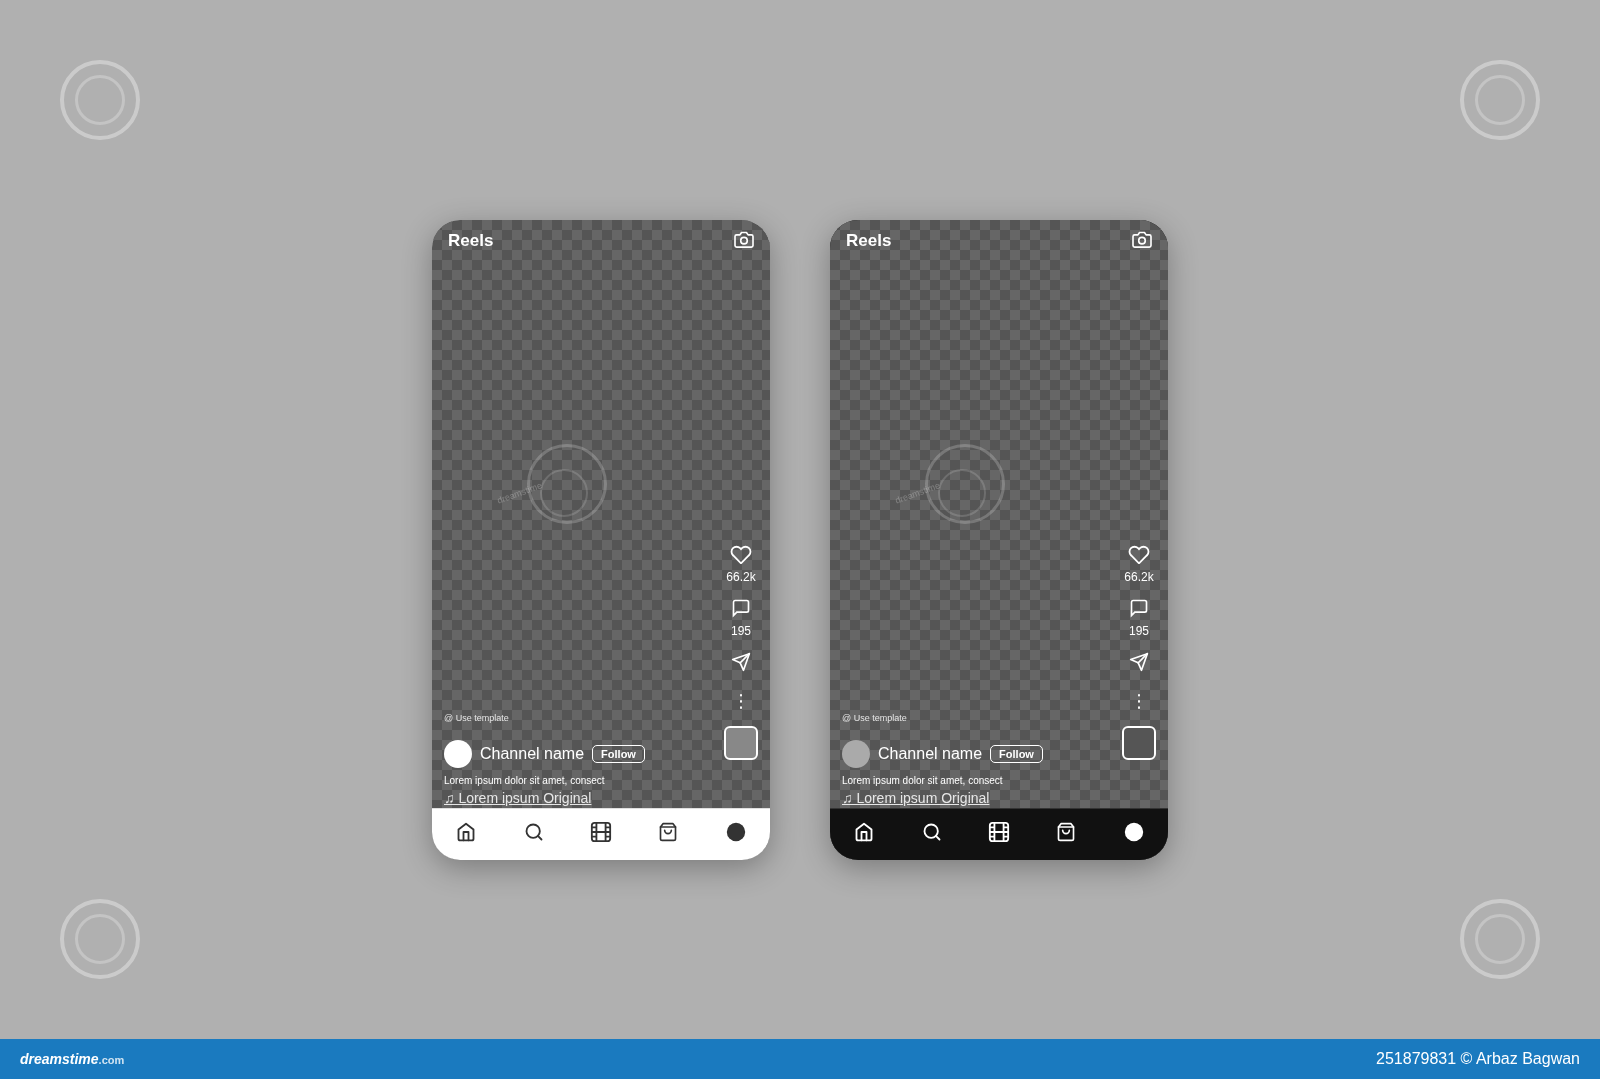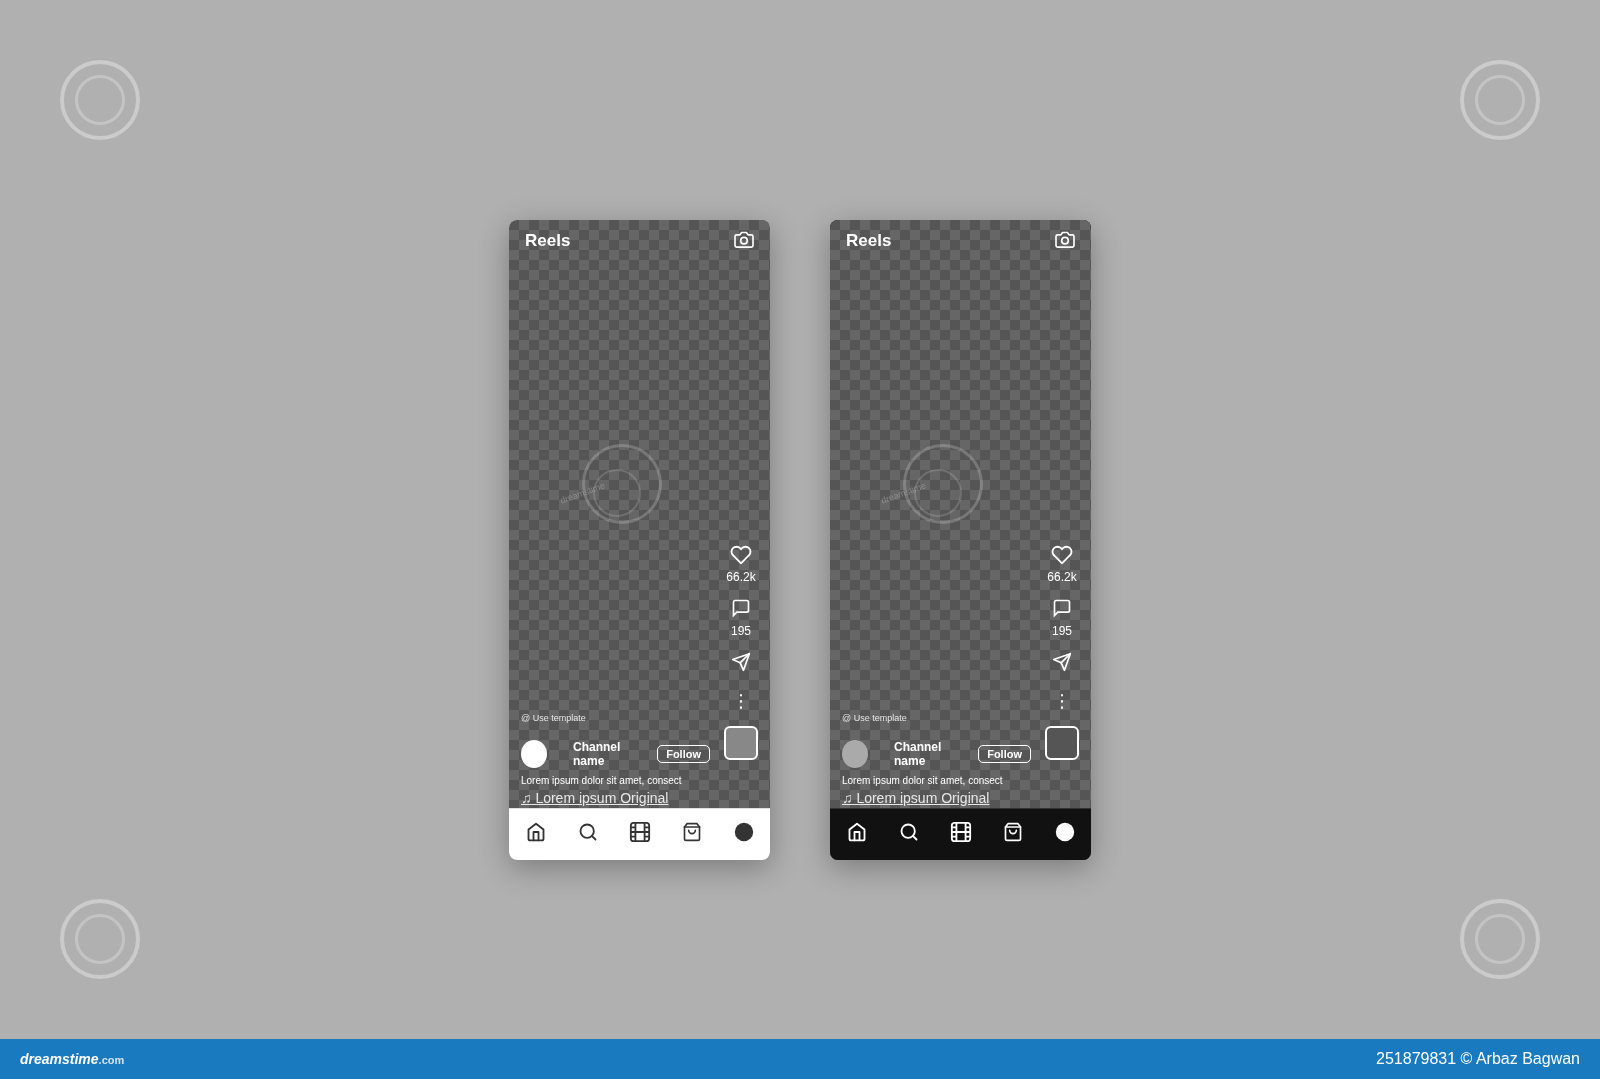--- a/index.html
+++ b/index.html
@@ -17,23 +17,23 @@
     }
 
     .phones-container {
       display: flex;
       gap: 60px;
       align-items: center;
     }
 
     
     .phone {
-      width: 261px;
+      width: 338px;
       height: 640px;
-      border-radius: 8px;
+      border-radius: 28px;
       overflow: hidden;
       display: flex;
       flex-direction: column;
       position: relative;
       box-shadow: 0 8px 30px rgba(0,0,0,0.3);
     }
 
     .phone.light {
       background: #ffffff;
     }
@@ -152,24 +152,23 @@
     }
 
     .avatar {
       width: 28px;
       height: 28px;
       border-radius: 50%;
       background: #fff;
     }
 
     .channel-name {
-      font-size: 12px;
-      font-weight: 700;
-      color: #fff;
-      margin-left: 18px;
+      font-size: 16px;
+      font-weight: 400;
+      color: #fff;
     }
 
     .follow-btn {
       border: 1.5px solid #fff;
       border-radius: 5px;
       padding: 2px 8px;
       font-size: 11px;
       font-weight: 600;
       color: #fff;
       background: transparent;

